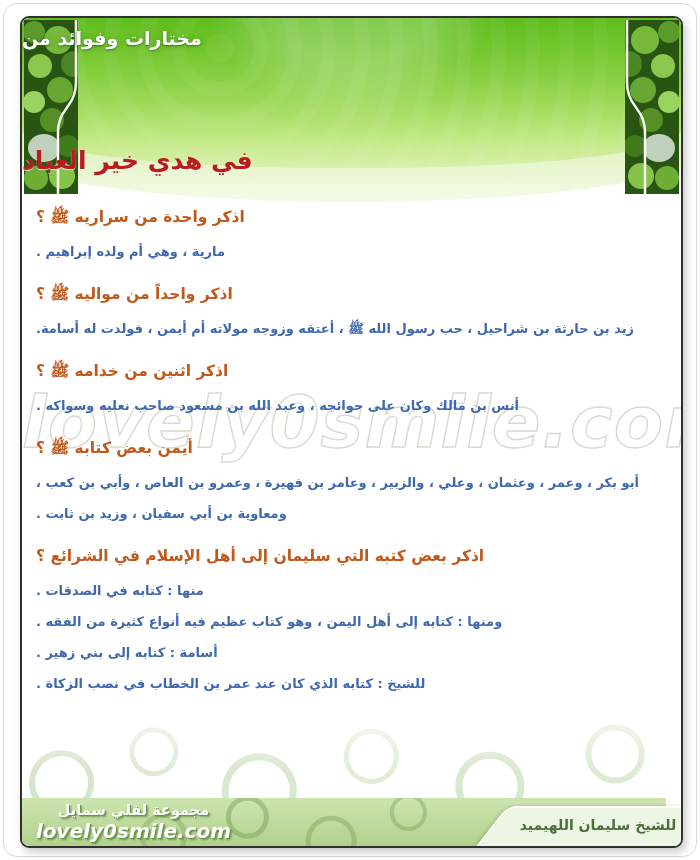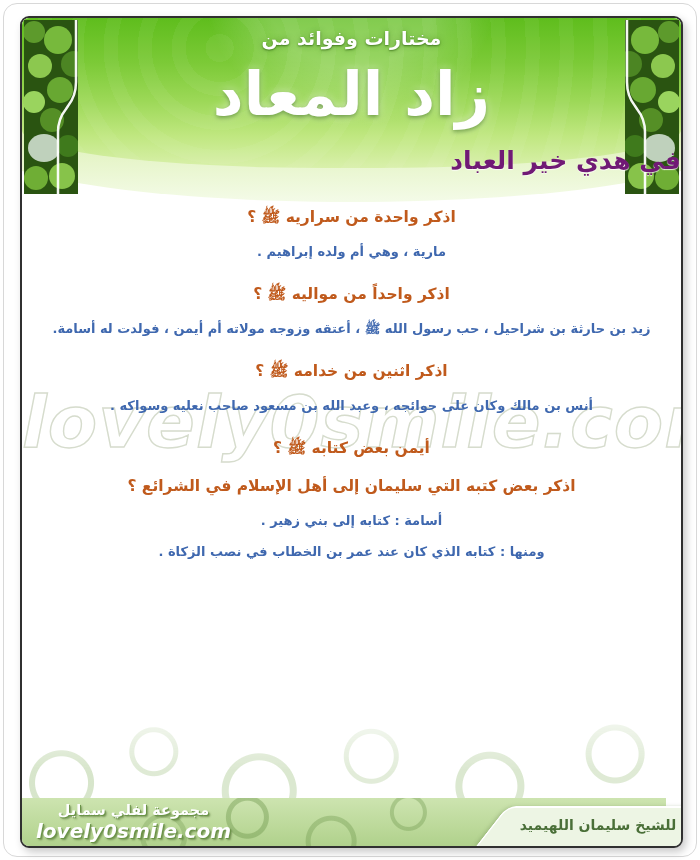--- a/index.html
+++ b/index.html
@@ -32,45 +32,45 @@
   .green::after{
     content:"";position:absolute;inset:0;border-radius:inherit;
     background:
       radial-gradient(circle at 50% -40px, rgba(255,255,255,0.22) 0 90px, transparent 150px),
       repeating-radial-gradient(circle at 30% 20%, rgba(255,255,255,0.05) 0 14px, transparent 14px 34px);
   }
   .corner{position:absolute;top:2px;height:174px;width:54px;z-index:3;}
   .corner-left{left:2px;}
   .corner-right{right:2px;transform:scaleX(-1);}
   .kicker{
-    position:absolute;top:9px;left:0;right:0;z-index:4;text-align:center;
+    position:absolute;top:9px;left:0;right:0;z-index:4;text-align:left;
     color:#ffffff;font-size:19px;font-weight:bold;direction:rtl;
     text-shadow:0 1px 2px rgba(47,102,15,0.75),0 0 6px rgba(47,102,15,0.4);
   }
   .logo{
     position:absolute;top:34px;left:0;right:0;z-index:4;text-align:center;
     color:#ffffff;font-size:60px;font-weight:bold;direction:rtl;line-height:84px;
     text-shadow:0 2px 4px rgba(47,102,15,0.55),0 0 10px rgba(255,255,255,0.5);
   }
   .subtitle{
-    position:absolute;top:128px;left:0;right:0;z-index:4;text-align:right;
-    color:#701a75;font-size:25px;font-weight:bold;direction:rtl;
+    position:absolute;top:128px;left:0;right:0;z-index:4;text-align:left;
+    color:#b91c1c;font-size:25px;font-weight:bold;direction:rtl;
     text-shadow:0 1px 1px rgba(255,255,255,0.8);
   }
   
   .watermark{
     position:absolute;top:362px;left:0;right:0;z-index:0;
     text-align:center;font-size:72px;font-weight:bold;font-style:italic;
     color:rgba(255,255,255,0.30);
     -webkit-text-stroke:1.4px #d6dccd;
     letter-spacing:1px;white-space:nowrap;pointer-events:none;
   }
   
   .content{
-    position:relative;z-index:1;direction:rtl;text-align:center;
+    position:relative;z-index:1;direction:rtl;text-align:left;
     padding:10px 14px 0;
   }
   .qa + .qa{margin-top:16px;}
   .q{
     margin:0 0 8px;color:#c05a1c;font-size:15.5px;font-weight:bold;
     line-height:22px;
   }
   .a{
     margin:0;color:#3f68af;font-size:13px;font-weight:bold;
     line-height:31px;
@@ -164,21 +164,20 @@
       <circle cx="10" cy="82" r="11" fill="#9ad45e"></circle>
       <circle cx="28" cy="100" r="12" fill="#558f26"></circle>
       <ellipse cx="20" cy="128" rx="16" ry="14" fill="#d9e8da" opacity="0.85"></ellipse>
       <circle cx="44" cy="126" r="11" fill="#3f7a1c"></circle>
       <circle cx="12" cy="158" r="12" fill="#6fae35"></circle>
       <circle cx="38" cy="156" r="13" fill="#87c34a"></circle>
       <path d="M52,0 L52,62 Q52,76 44,86 L42,89 Q34,99 34,112 L34,174" fill="none" stroke="#ffffff" stroke-width="2.5" opacity="0.95"></path>
     </svg>
 
     <div class="kicker">مختارات وفوائد من</div>
-    <div class="logo">زاد المعاد</div>
     <div class="subtitle">في هدي خير العباد</div>
   </div>
 
   <div class="watermark">lovely0smile.com</div>
 
   <div class="content">
 
     <div class="qa">
       <p class="q">اذكر واحدة من سراريه ﷺ ؟</p>
       <p class="a">مارية ، وهي أم ولده إبراهيم .</p>
@@ -189,26 +188,29 @@
       <p class="a">زيد بن حارثة بن شراحيل ، حب رسول الله ﷺ ، أعتقه وزوجه مولاته أم أيمن ، فولدت له أسامة.</p>
     </div>
 
     <div class="qa">
       <p class="q">اذكر اثنين من خدامه ﷺ ؟</p>
       <p class="a">أنس بن مالك وكان على حوائجه ، وعبد الله بن مسعود صاحب نعليه وسواكه .</p>
     </div>
 
     <div class="qa">
       <p class="q">أيمن بعض كتابه ﷺ ؟</p>
+      <p class="a">أبو بكر ، وعمر ، وعثمان ، وعلي ، والزبير ، وعامر بن فهيرة ، وعمرو بن العاص ، وأبي بن كعب ، ومعاوية بن أبي سفيان ، وزيد بن ثابت .</p>
     </div>
 
     <div class="qa">
       <p class="q">اذكر بعض كتبه التي سليمان إلى أهل الإسلام في الشرائع ؟</p>
+      <p class="a">منها : كتابه في الصدقات .</p>
+      <p class="a">ومنها : كتابه إلى أهل اليمن ، وهو كتاب عظيم فيه أنواع كثيرة من الفقه .</p>
       <p class="a">أسامة : كتابه إلى بني زهير .</p>
-      <p class="a">ومنها : كتابه الذي كان عند عمر بن الخطاب في نصب الزكاة .</p>
+      <p class="a">للشيخ : كتابه الذي كان عند عمر بن الخطاب في نصب الزكاة .</p>
     </div>
 
   </div>
 
   <div class="bottom-decor"></div>
 
   <div class="footer">
     <div class="footer-left">
       <div class="footer-group">مجموعة لفلي سمايل</div>
       <div class="footer-site">lovely0smile.com</div>

